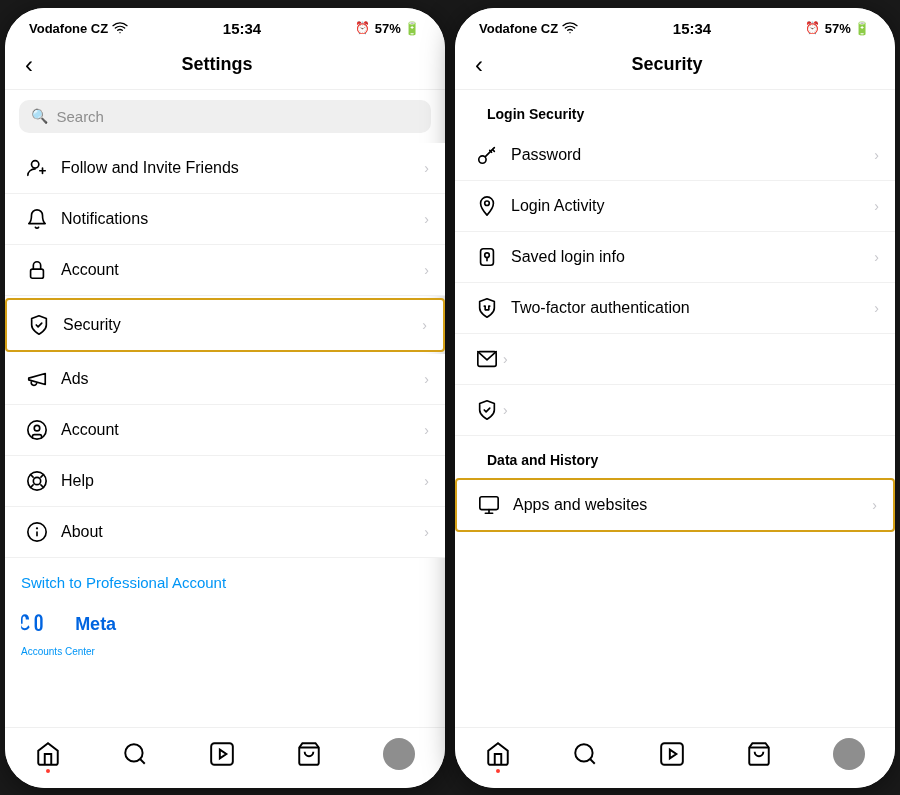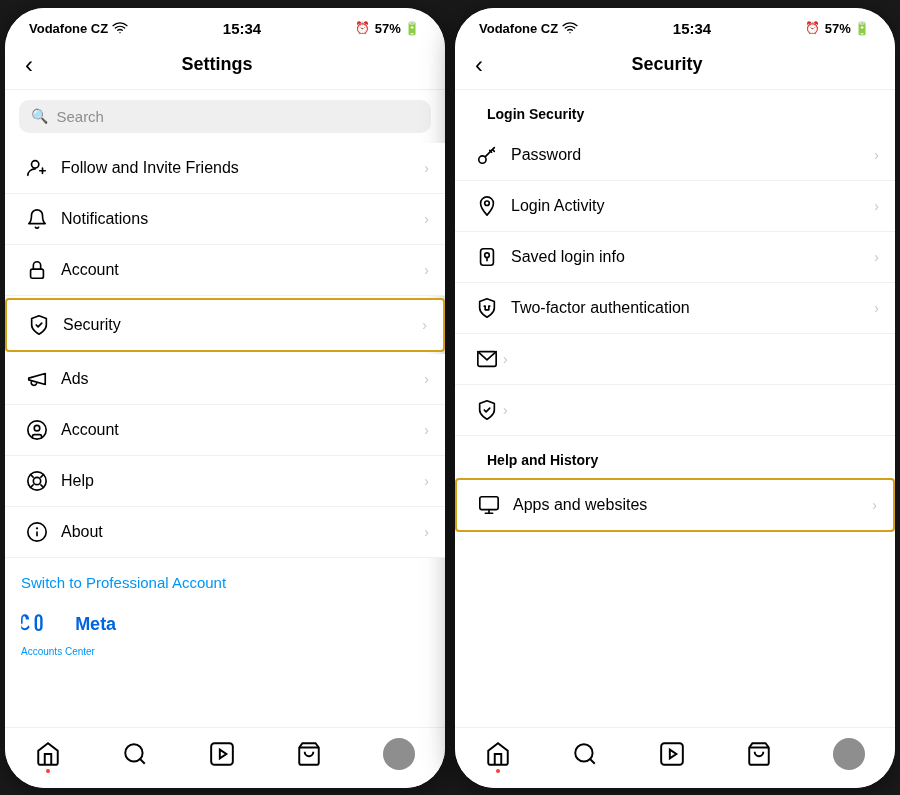--- a/index.html
+++ b/index.html
@@ -458,21 +458,21 @@
     <div class="menu-item">
       <div class="menu-item-icon">
         <svg viewBox="0 0 24 24" class="icon-svg" fill="none" stroke="#000" stroke-width="1.8" stroke-linecap="round" stroke-linejoin="round">
           <path d="M12 22s8-4 8-10V5l-8-3-8 3v7c0 6 8 10 8 10z"></path>
           <polyline points="9,12 11,14 15,10"></polyline>
         </svg>
       </div>
       <span class="menu-item-chevron">›</span>
     </div>
 
-    <div class="section-header">Help and History</div>
+    <div class="section-header">Data and History</div>
 
     <div class="menu-item highlighted">
       <div class="menu-item-icon">
         <svg viewBox="0 0 24 24" class="icon-svg" fill="none" stroke="#000" stroke-width="1.8" stroke-linecap="round" stroke-linejoin="round">
           <rect x="2" y="3" width="20" height="14" rx="2"></rect>
           <line x1="8" y1="21" x2="16" y2="21"></line>
           <line x1="12" y1="17" x2="12" y2="21"></line>
         </svg>
       </div>
       <span class="menu-item-label">Apps and websites</span>

